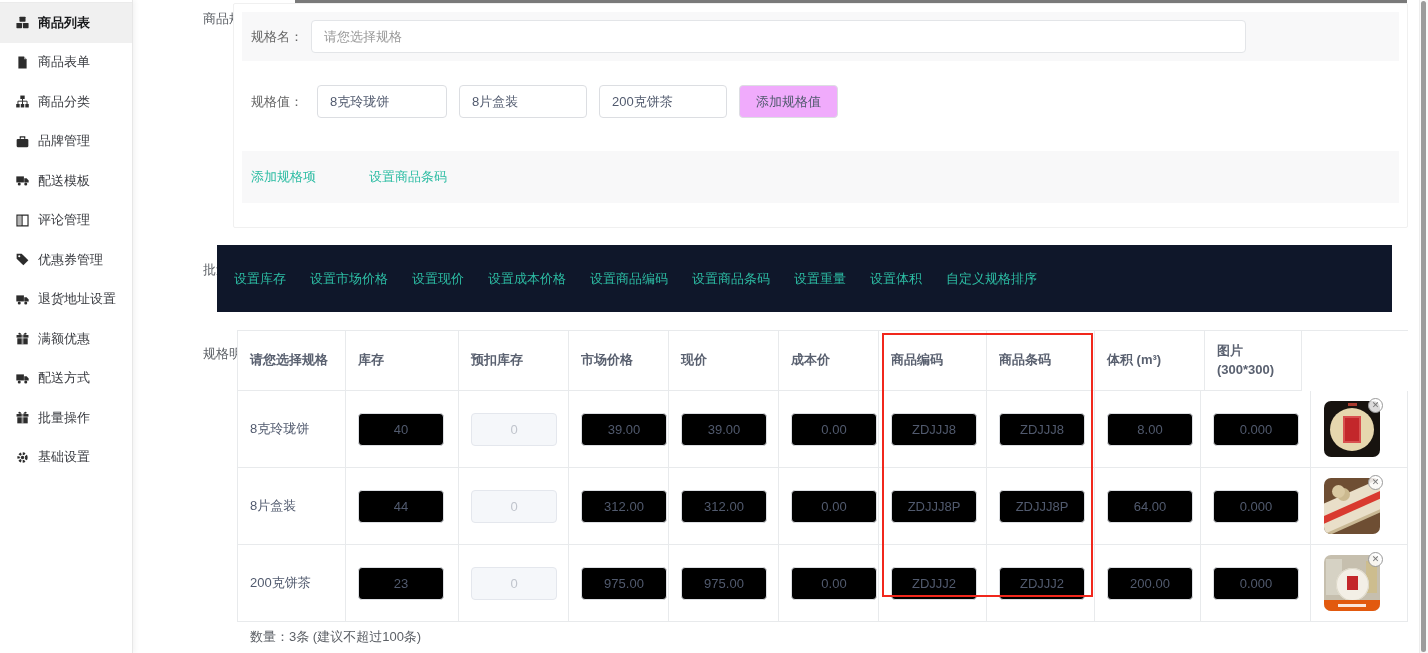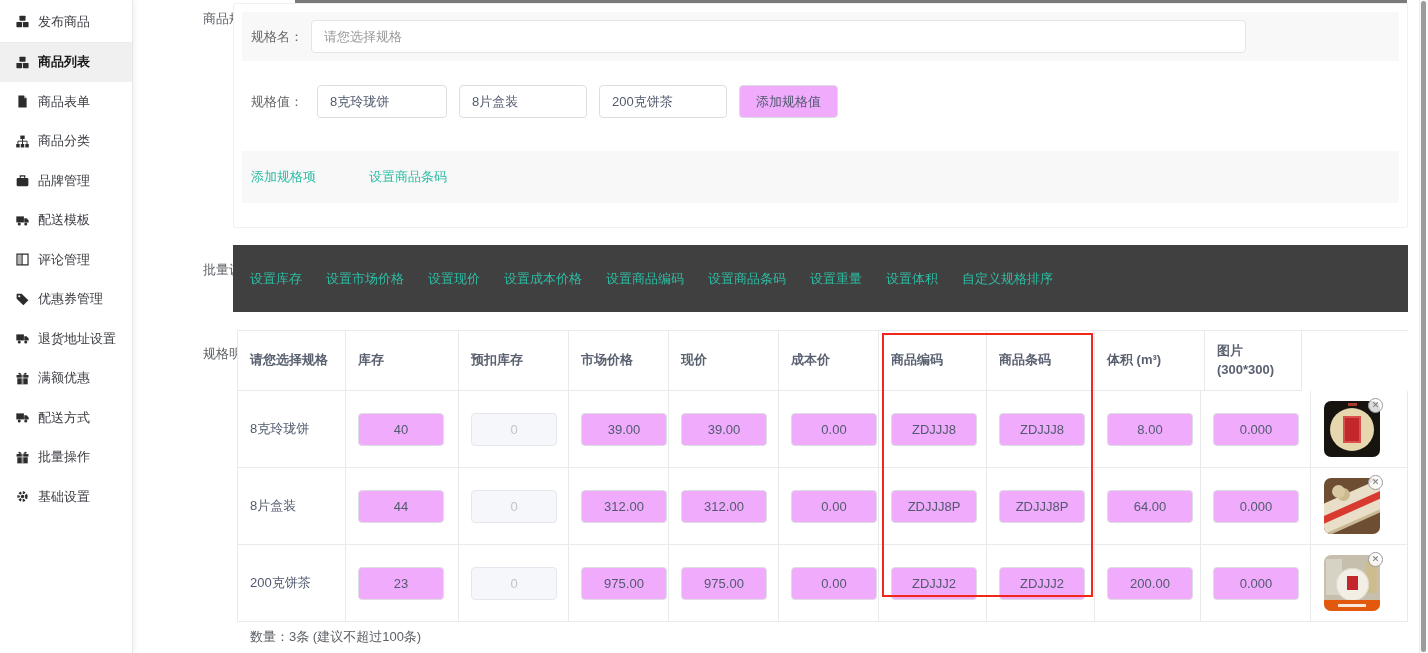--- a/index.html
+++ b/index.html
@@ -53,40 +53,40 @@
   .add-value-btn{
     width:99px;height:33px;box-sizing:border-box;border:1px solid #dcdee2;border-radius:4px;
     background:#f0abfc;font-size:13px;color:#515a6e;cursor:pointer;
     font-family:"Liberation Sans","DejaVu Sans",sans-serif;
   }
   .bandB{margin-top:33px;height:52px;display:flex;align-items:center;padding-left:9px;box-sizing:border-box;}
   .teal-link{color:var(--accent);cursor:pointer;text-decoration:none;white-space:nowrap;font-size:13px;}
   .bandB .teal-link + .teal-link{margin-left:53px;}
 
   .batch-band{
-    position:absolute;left:233px;top:245px;width:1175px;height:67px;background:#404040;
+    position:absolute;left:217px;top:245px;width:1175px;height:67px;background:#0f172a;
     display:flex;align-items:center;padding-left:17px;box-sizing:border-box;gap:24px;
   }
 
   
   .spec-table{
     position:absolute;left:237px;top:330px;width:1170px;
     border-top:1px solid #e8eaec;border-left:1px solid #e8eaec;box-sizing:content-box;background:#fff;
   }
   .trow{display:flex;}
   .tcell{
     box-sizing:border-box;border-right:1px solid #e8eaec;border-bottom:1px solid #e8eaec;
     display:flex;align-items:center;padding-left:12px;overflow:hidden;
   }
   .thead .tcell{height:60px;color:#5a6170;font-weight:bold;line-height:1.45;padding-right:8px;}
   .tbody .tcell{height:77px;}
   .cell-text{color:#515a6e;}
   .cell-input{
     width:86px;height:33px;box-sizing:border-box;border:1px solid #dcdee2;border-radius:4px;
-    text-align:center;font-size:13px;color:#515a6e;background:#f0abfc;outline:none;
+    text-align:center;font-size:13px;color:#515a6e;background:#000000;outline:none;
     font-family:"Liberation Sans","DejaVu Sans",sans-serif;
   }
   .cell-input:disabled{background:#f5f7fa;border-color:#e4e7ed;color:#c0c4cc;}
 
   .count-note{position:absolute;left:250px;top:628px;color:#5c6066;}
 
   .red-box{
     position:absolute;left:882px;top:333px;width:211px;height:264px;
     border:2.5px solid var(--red);z-index:9;pointer-events:none;box-sizing:border-box;
   }
@@ -117,30 +117,20 @@
 </style>
 </head>
 <body style="--accent: #2cbca3; --red: #f1271c;">
 
 <div class="screen">
 
   <div class="topstrip"></div>
 
   <aside class="sidebar">
     <div id="sidebar-list">
-        <div class="sb-item">
-          <span class="sb-icon">
-            <svg viewBox="0 0 12 12">
-              <rect x="3.2" y="0.6" width="5.6" height="4.6" rx="0.6"></rect>
-              <rect x="0.4" y="6.4" width="5.2" height="4.8" rx="0.6"></rect>
-              <rect x="6.4" y="6.4" width="5.2" height="4.8" rx="0.6"></rect>
-            </svg>
-          </span>
-          <span class="sb-label">发布商品</span>
-        </div>
         <div class="sb-item active">
           <span class="sb-icon">
             <svg viewBox="0 0 12 12">
               <rect x="3.2" y="0.6" width="5.6" height="4.6" rx="0.6"></rect>
               <rect x="0.4" y="6.4" width="5.2" height="4.8" rx="0.6"></rect>
               <rect x="6.4" y="6.4" width="5.2" height="4.8" rx="0.6"></rect>
             </svg>
           </span>
           <span class="sb-label">商品列表</span>
         </div>

